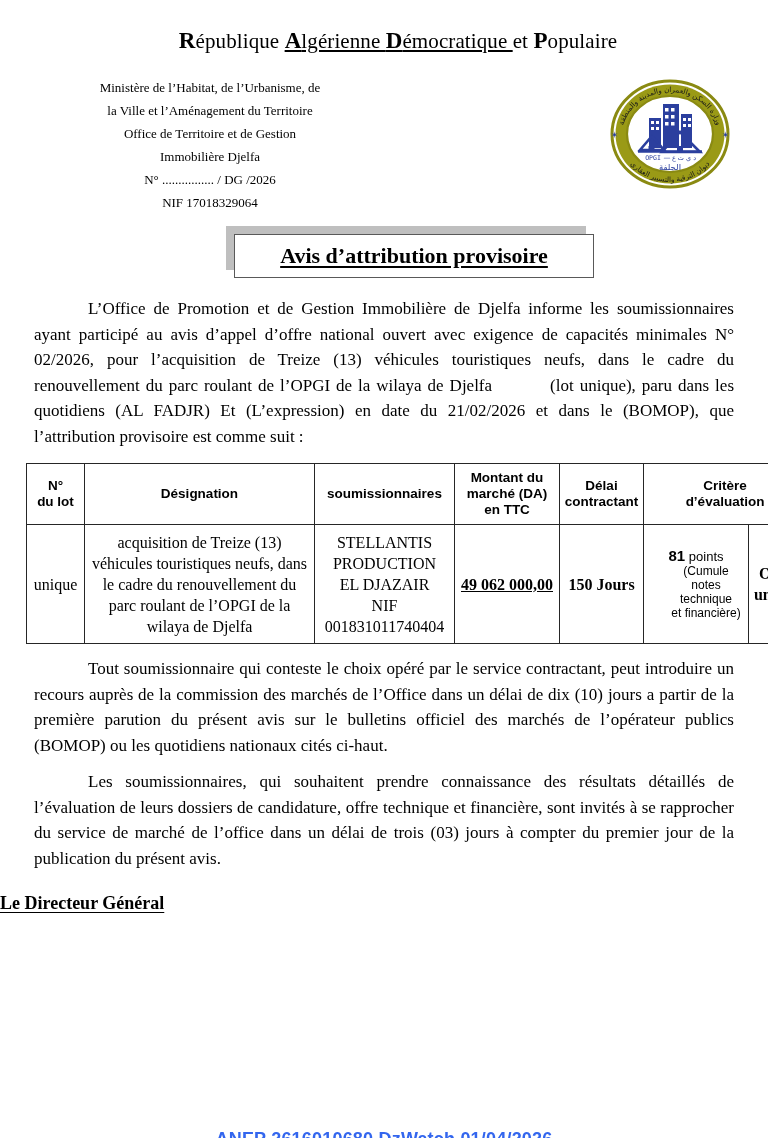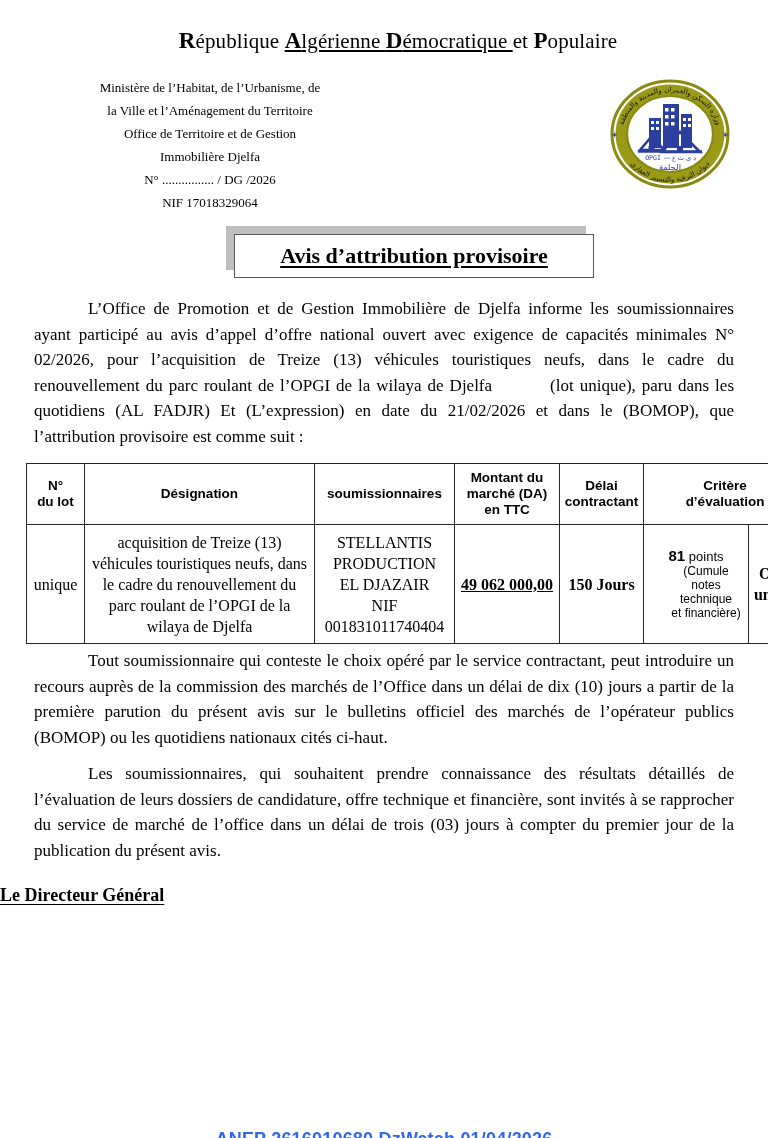--- a/index.html
+++ b/index.html
@@ -115,21 +115,21 @@
     line-height: 25.5px;
     text-align: justify;
     text-justify: inter-word;
     font-family: "Liberation Serif", serif;
   }
   .body-text p {
     margin: 0 0 2px 0;
     text-indent: 54px;
   }
   p.para-1 { margin-top: 8px; }
-  p.para-3 { margin-top: 4px; }
+  p.para-3 { margin-top: 12px; }
   p.para-4 { margin-top: 11px; }
 
   .nbsp-gap { display: inline-block; width: 58px; }
 
   
   .table-wrap {
     margin: 14px 26px 0 26px;
   }
   table.award {
     border-collapse: collapse;

